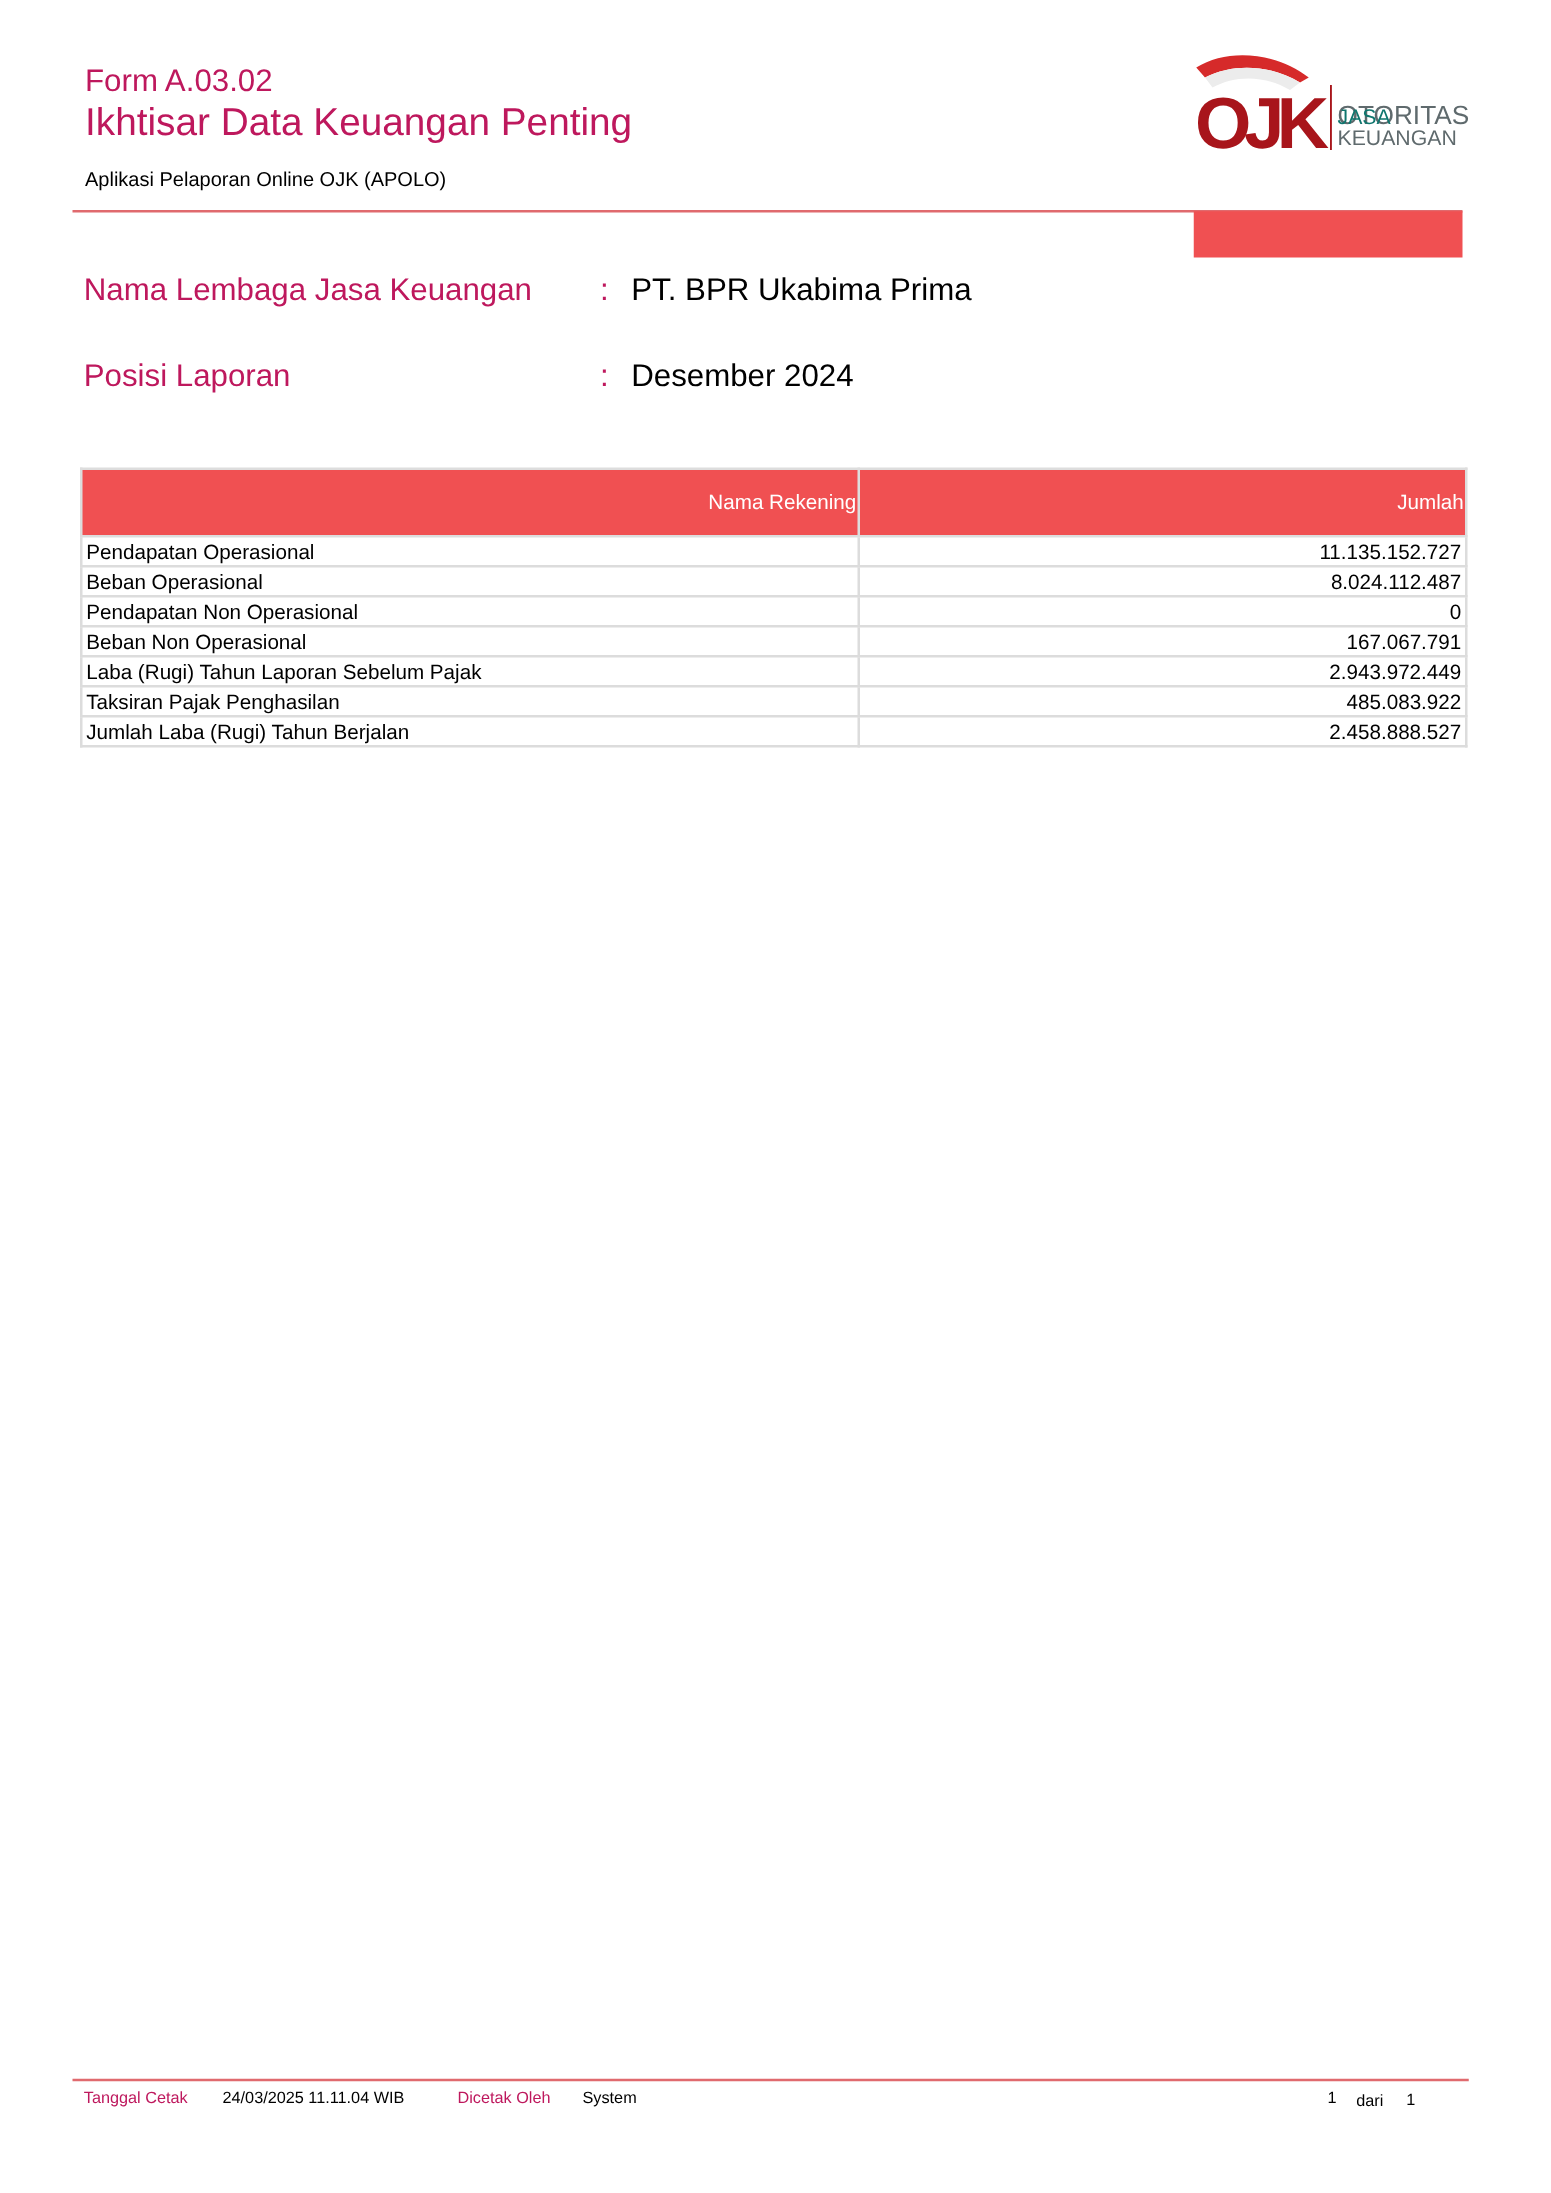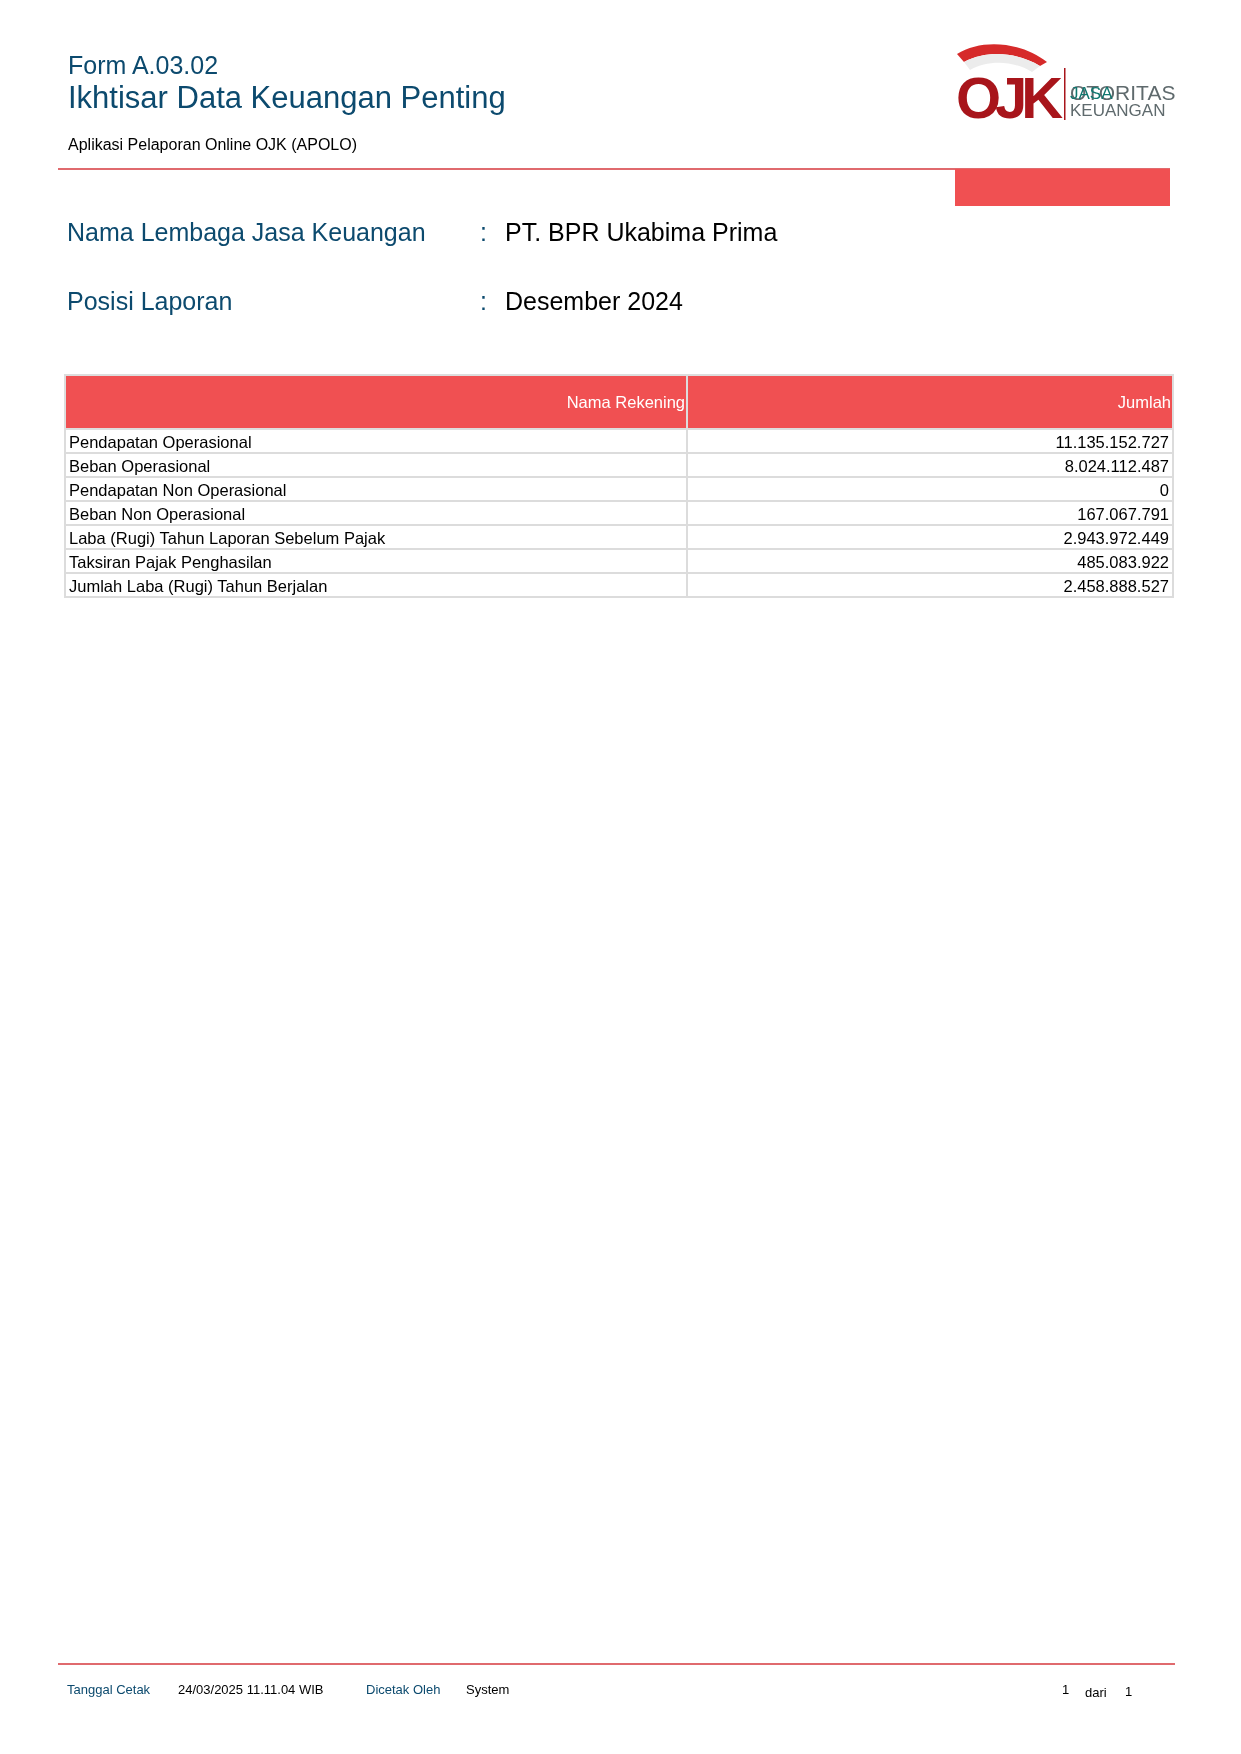--- a/index.html
+++ b/index.html
@@ -1,34 +1,34 @@
 <!DOCTYPE html>
 <html><head>
 <meta charset="utf-8">
 <style>
   html, body { margin:0; padding:0; background:#fff; }
   body { width:1241px; height:1754px; position:relative; font-family:"Liberation Sans", sans-serif; color:#000; overflow:hidden; }
   .abs { position:absolute; }
-  .red { color:#0c4a6e; }
+  .red { color:#be185d; }
   #form-code { left:68px; top:50px; font-size:25px; line-height:30px; }
   #form-title { left:68px; top:80px; font-size:31px; line-height:36px; }
   #app-name { left:68px; top:135px; font-size:16px; line-height:20px; }
   #top-rule { left:58px; top:168px; width:1112px; height:2px; background:#e06a6e; }
   #top-block { left:955px; top:169px; width:215px; height:37px; background:#f05052; }
   #logo { left:952px; top:40px; width:225px; height:86px; }
   .info-label { font-size:25px; line-height:30px; left:67px; }
   .info-colon { font-size:25px; line-height:30px; left:480px; }
   .info-value { font-size:25px; line-height:30px; left:505px; color:#000; }
   #tbl { left:64px; top:374px; width:1110px; border-collapse:collapse; font-size:16.5px; }
   #tbl th { background:#f05052; color:#fff; font-weight:normal; height:50px; border:2px solid #ddd; text-align:right; font-size:16.5px; }
   #tbl td { height:20px; border:2px solid #dcdcdc; padding:0 3px; vertical-align:top; padding-top:3px; box-sizing:border-box; }
   #tbl td.num { text-align:right; }
   #tbl col.c1 { width:622px; }
   #foot-rule { left:58px; top:1663px; width:1117px; height:2px; background:#e06a6e; }
-  .foot { top:1670px; font-size:13px; line-height:16px;margin-top:12px; }
+  .foot { top:1670px; font-size:13px; line-height:16px; }
 </style>
 </head>
 <body>
 
 <div class="abs red" id="form-code">Form A.03.02</div>
 <div class="abs red" id="form-title">Ikhtisar Data Keuangan Penting</div>
 <div class="abs" id="app-name">Aplikasi Pelaporan Online OJK (APOLO)</div>
 
 <div class="abs" id="logo">
   <svg width="225" height="86" viewBox="0 0 225 86">

